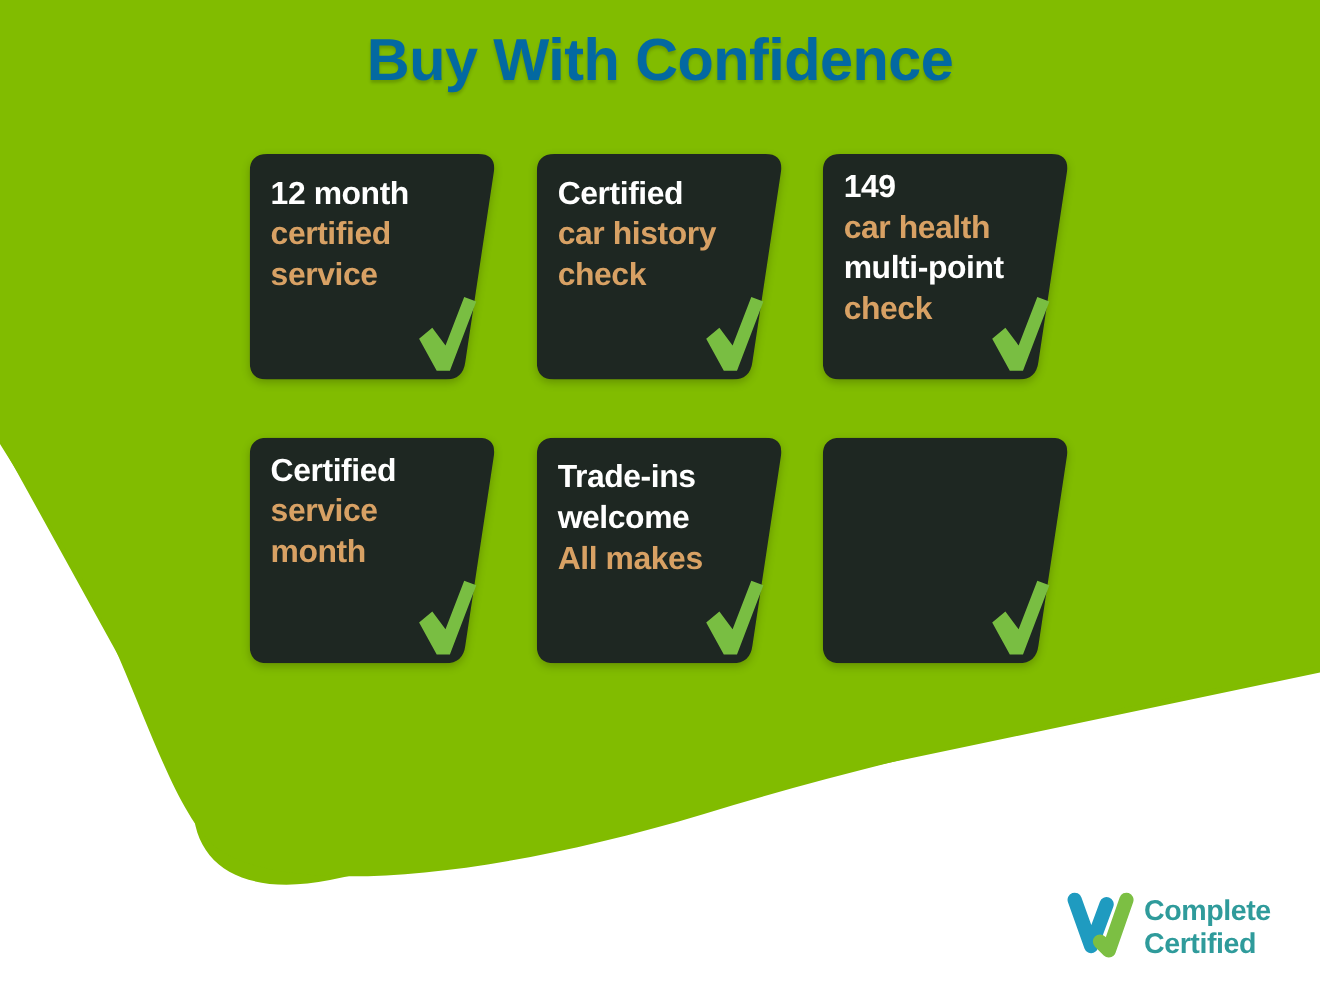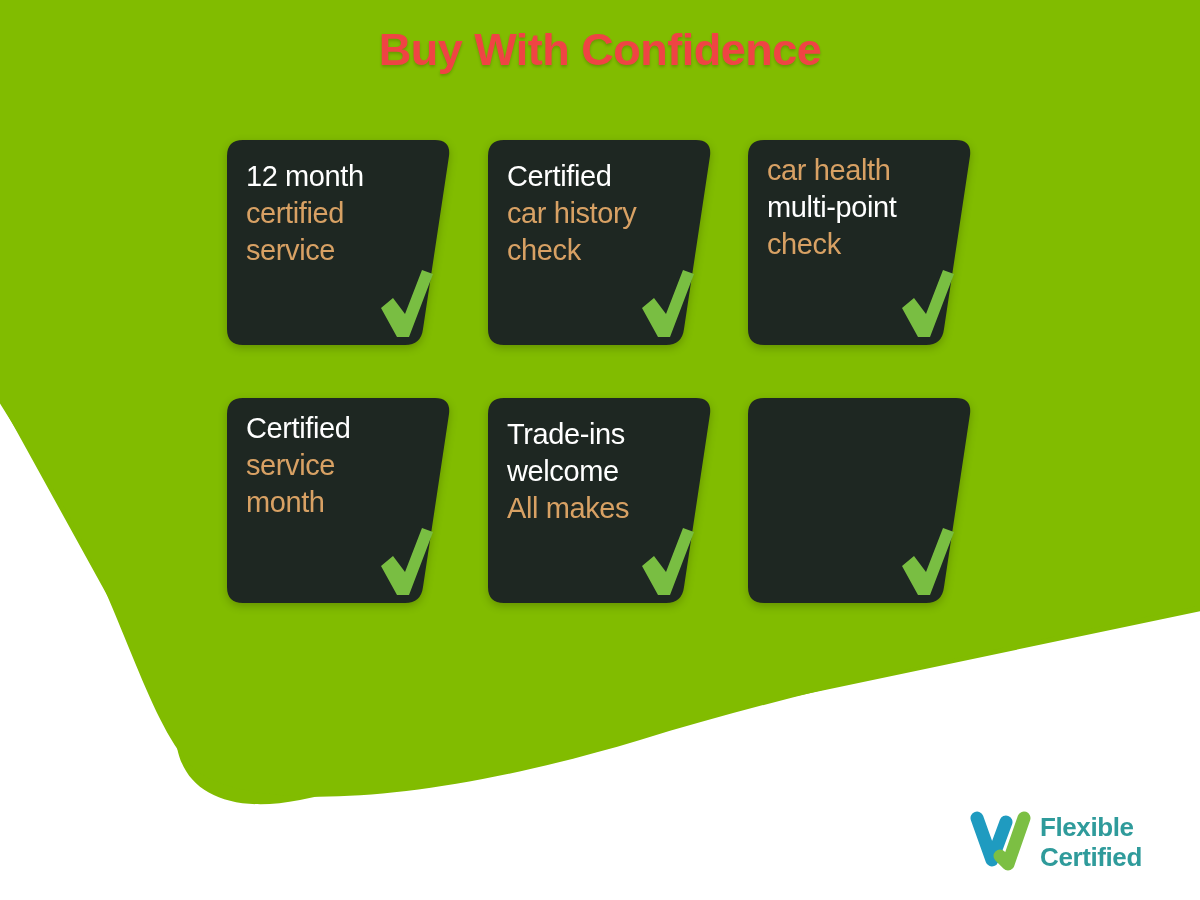--- a/index.html
+++ b/index.html
@@ -23,24 +23,24 @@
     width:1200px; height:900px;
     pointer-events:none;
   }
 
   
   #page-title {
     position:absolute;
     left:0; top:24px;
     width:1200px;
     text-align:center;
-    font-size:45px;
+    font-size:54px;
     font-weight:bold;
     letter-spacing:-0.5px;
-    color:#ef4444;
+    color:#0369a1;
     text-shadow:0 2px 3px rgba(0,0,0,.18);
   }
 
   
   #card-grid {
     position:absolute;
     left:227px; top:140px;
     width:750px; height:465px;
   }
   .card {
@@ -60,21 +60,21 @@
   }
   .card-body {
     position:absolute;
     left:19px; top:18px;
     width:190px;
   }
   .card-line {
     display:block;
     font-size:29px;
     line-height:37px;
-    font-weight:normal;
+    font-weight:bold;
     letter-spacing:-0.4px;
     white-space:nowrap;
   }
   .line-white { color:#ffffff; }
   .line-accent { color:#d8a164; }
 
   .card-check {
     position:absolute;
     pointer-events:none;
   }
@@ -162,20 +162,21 @@
       <svg class="card-check" style="left:148px; top:128px; width:62px; height:72px;" viewBox="0 0 62 72">
         <path d="M 6 40 L 18 30 L 30 46 L 47 2 L 58 6 L 34 69 L 22 69 Z" fill="#79be42"></path>
       </svg>
     </div>
 
     <div class="card card-col-2 card-row-0">
       <svg class="card-shape" viewBox="0 0 224 205">
         <path d="M 16 0 L 208 0 Q 224 0 222 16 L 196 189 Q 194 205 178 205 L 16 205 Q 0 205 0 189 L 0 16 Q 0 0 16 0 Z" fill="#1e2722"></path>
       </svg>
       <div class="card-body" style="top:12px;">
+        <span class="card-line line-white">149</span>
         <span class="card-line line-accent">car health</span>
         <span class="card-line line-white">multi-point</span>
         <span class="card-line line-accent">check</span>
       </div>
       <svg class="card-check" style="left:148px; top:128px; width:62px; height:72px;" viewBox="0 0 62 72">
         <path d="M 6 40 L 18 30 L 30 46 L 47 2 L 58 6 L 34 69 L 22 69 Z" fill="#79be42"></path>
       </svg>
     </div>
 
     <div class="card card-col-0 card-row-1">
@@ -218,18 +219,18 @@
   </div>
 
   <div id="logo">
     <svg id="logo-mark" viewBox="0 0 66 62">
       <g fill="none" stroke-linecap="round" stroke-linejoin="round" stroke-width="13">
         <path d="M 9 8 L 24 50 L 38 12" stroke="#1f9bc0"></path>
         <path d="M 32 46 L 40 54 L 56 8" stroke="#7cbf43"></path>
       </g>
     </svg>
     <div id="logo-wordmark">
-      <span class="logo-line">Flexible</span>
+      <span class="logo-line">Complete</span>
       <span class="logo-line logo-line-2">Certified</span>
     </div>
   </div>
 
 </div>
 
 </body></html>

